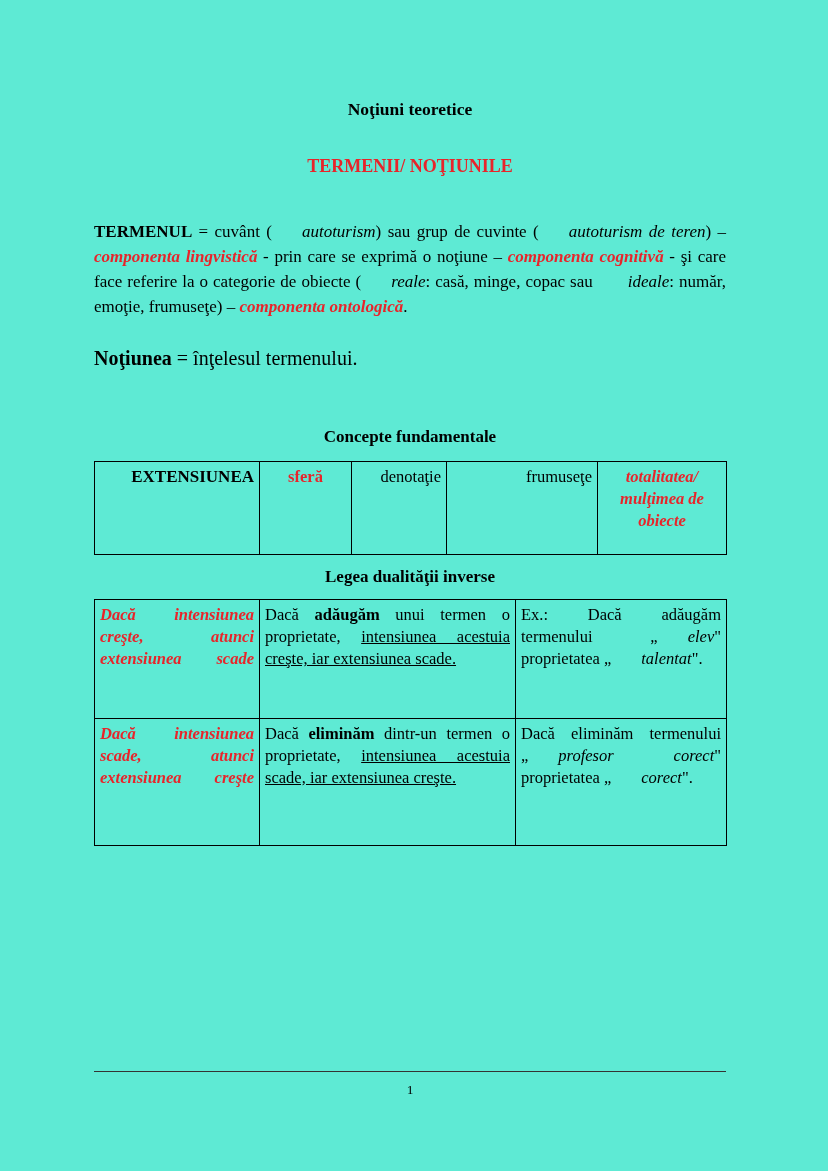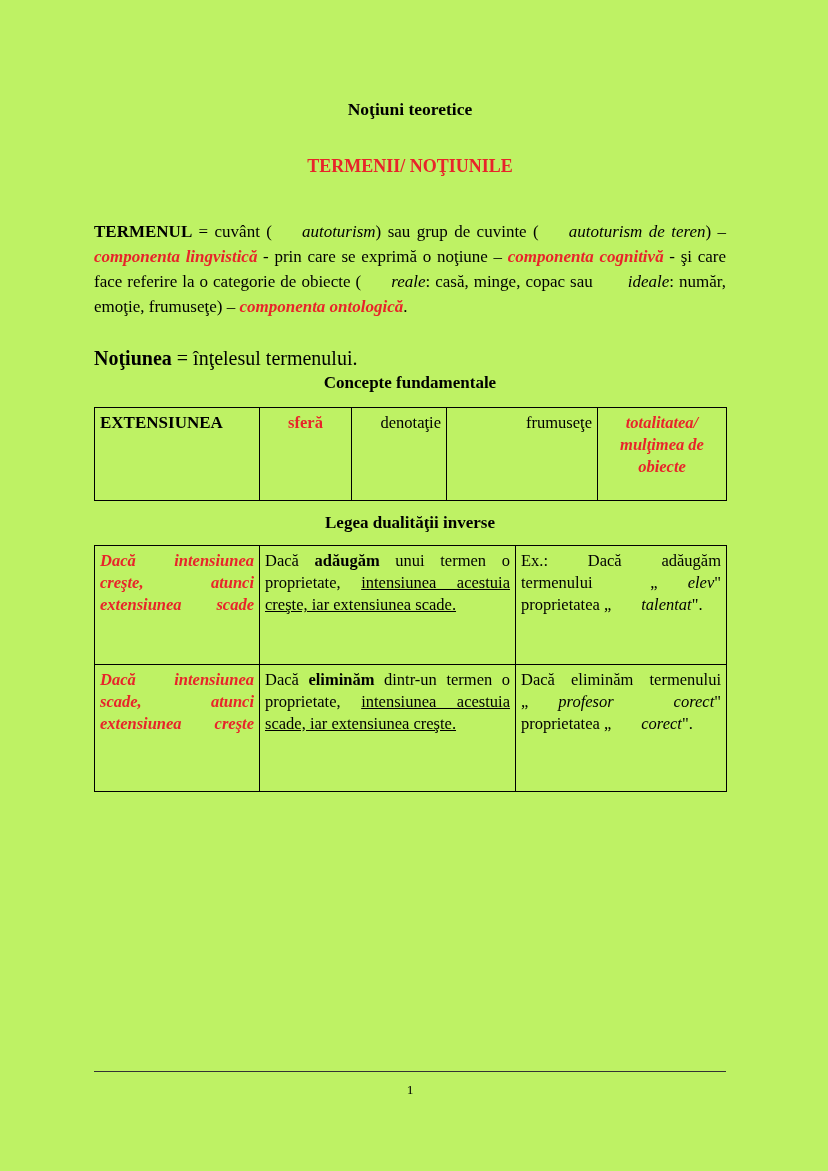--- a/index.html
+++ b/index.html
@@ -13,21 +13,21 @@
     font-family: "Liberation Serif", "DejaVu Serif", serif;
     color: #000000;
     position: relative;
     overflow: hidden;
   }
   .page {
     position: absolute;
     left: 0; top: 0;
     width: 828px;
     height: 1171px;
-    background: #bef264;
+    background: #5eead4;
   }
   .content {
     position: absolute;
     left: 94px;
     top: 0;
     width: 632px;
   }
 
   
   .doc-title {
@@ -44,21 +44,21 @@
     color: #E8242A;
     margin-top: 37px;
     line-height: 1.15;
   }
   .section-title {
     text-align: center;
     font-weight: bold;
     font-size: 17px;
     line-height: 1.15;
   }
-  #concepte-heading { }
+  #concepte-heading { margin-top: 54px; }
   #legea-heading { margin-top: 12px; }
 
   
   .para {
     text-align: justify;
     font-size: 17px;
     line-height: 1.47;
     margin-top: 43px;
   }
   .para2 {
@@ -86,21 +86,21 @@
     padding: 4px 5px 4px 5px;
     line-height: 1.33;
   }
   #table-concepte { margin-top: 14px; }
   #table-legea { margin-top: 13px; }
 
   
   .c-term {
     font-weight: bold;
     font-size: 17px;
-    text-align: left;
+    text-align: right;
   }
   .c-red {
     color: #E8242A;
     font-weight: bold;
     text-align: center;
   }
   .c-plain {
     text-align: right;
   }
   .c-redital {

